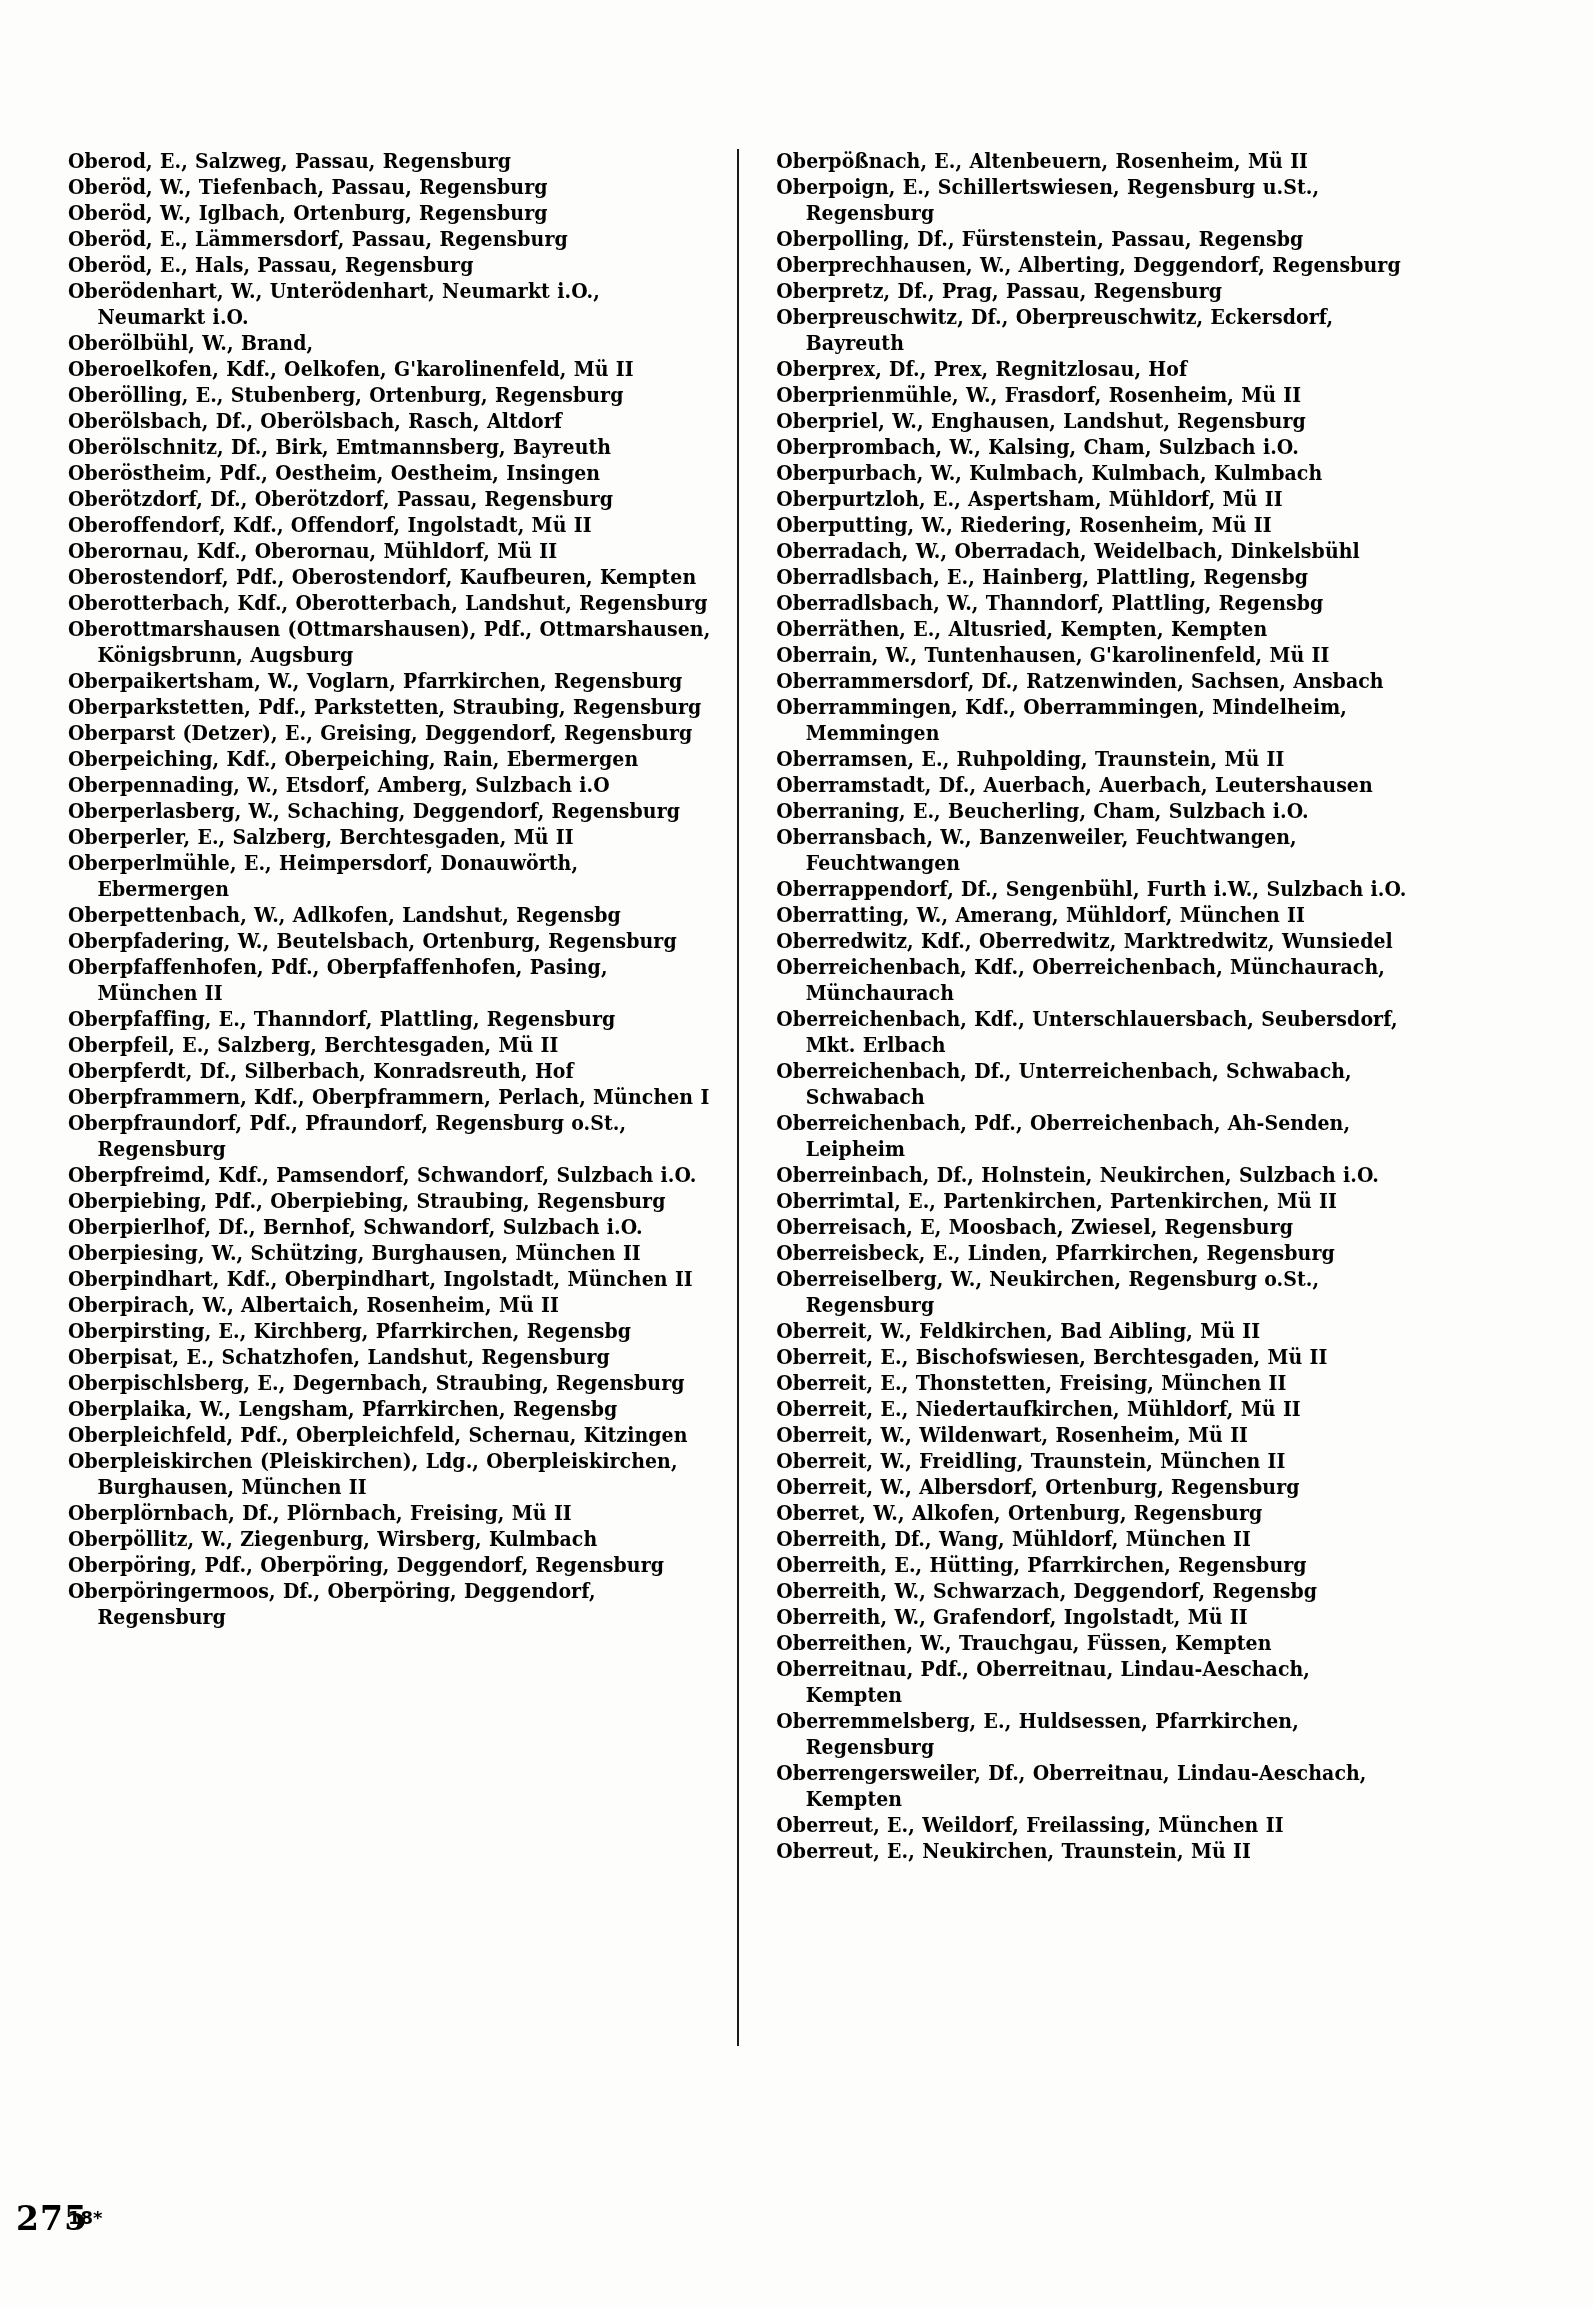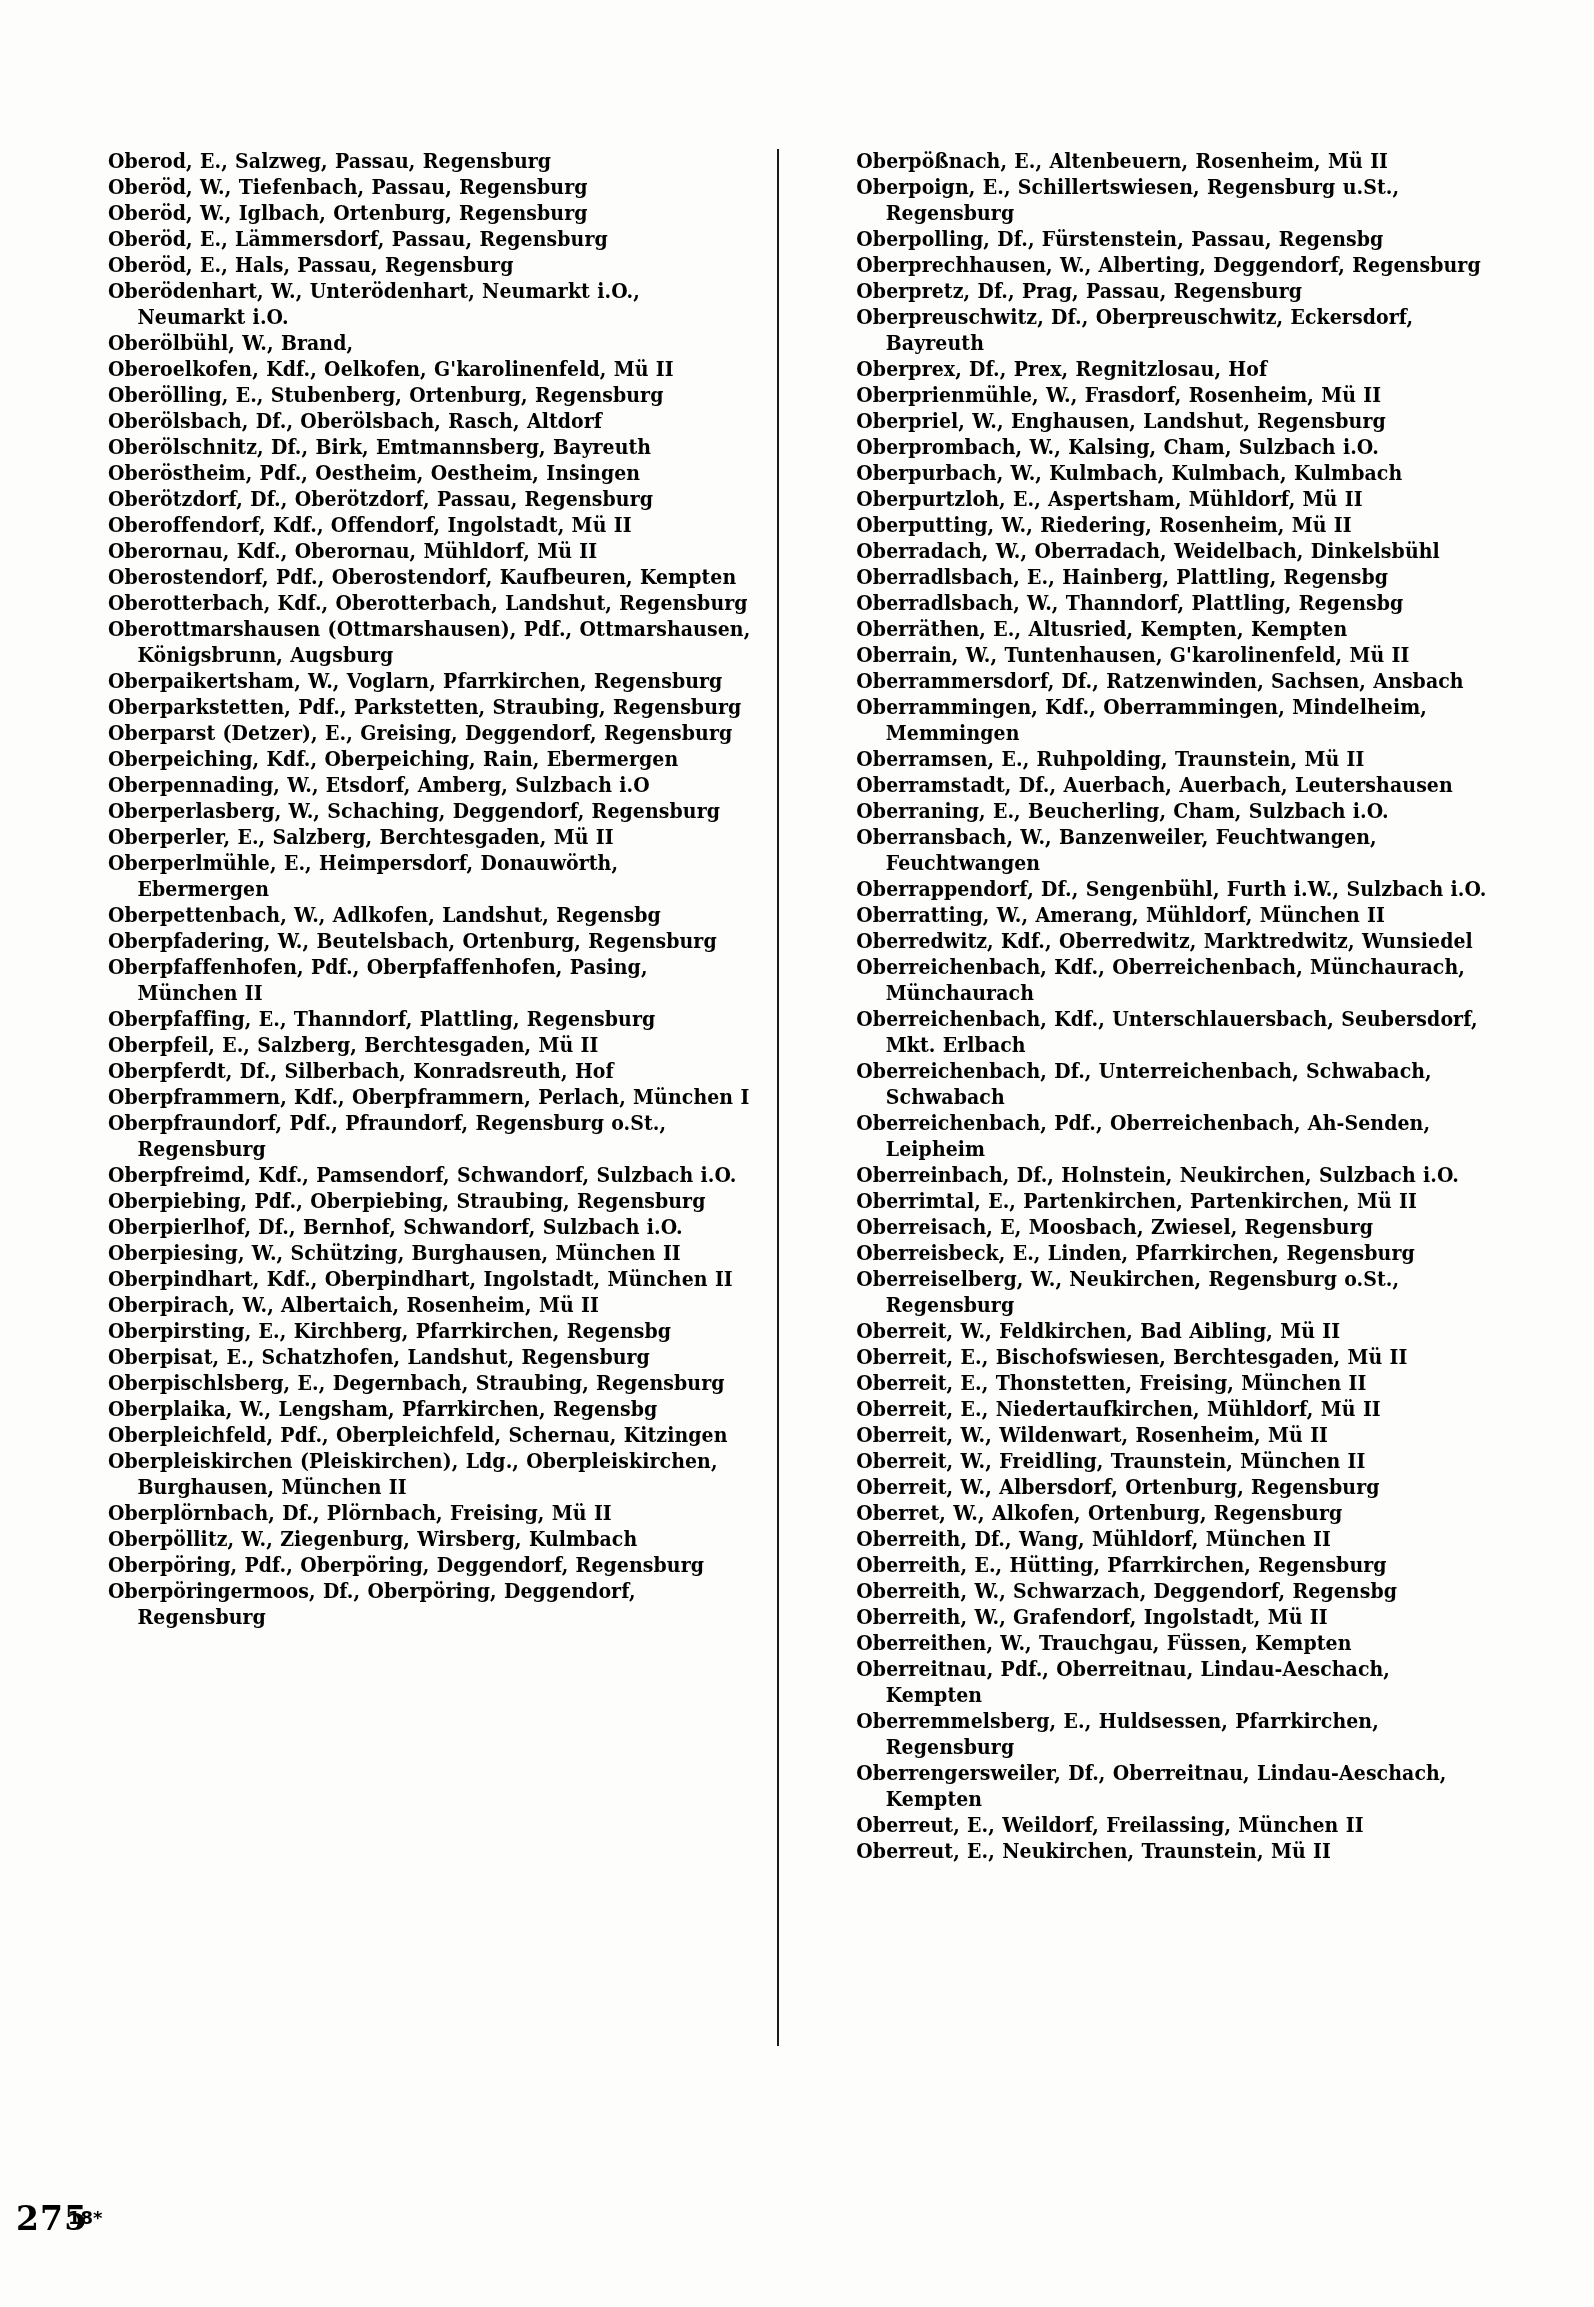--- a/index.html
+++ b/index.html
@@ -39,21 +39,20 @@
     display: flex;
     flex-direction: row;
     align-items: flex-start;
     width: 100%;
     height: 100%;
   }
 
   .col {
     width: 669px;
     box-sizing: border-box;
-    margin-left: 40px;
   }
   .col-left  { padding-right: 23px; }
   .col-right { padding-left: 37px; }
 
   .col-rule {
     width: 2.3px;
     align-self: stretch;
     background: #1a1a1a;
     margin: 1.1px 0 102px 0;
     flex: 0 0 2.3px;

